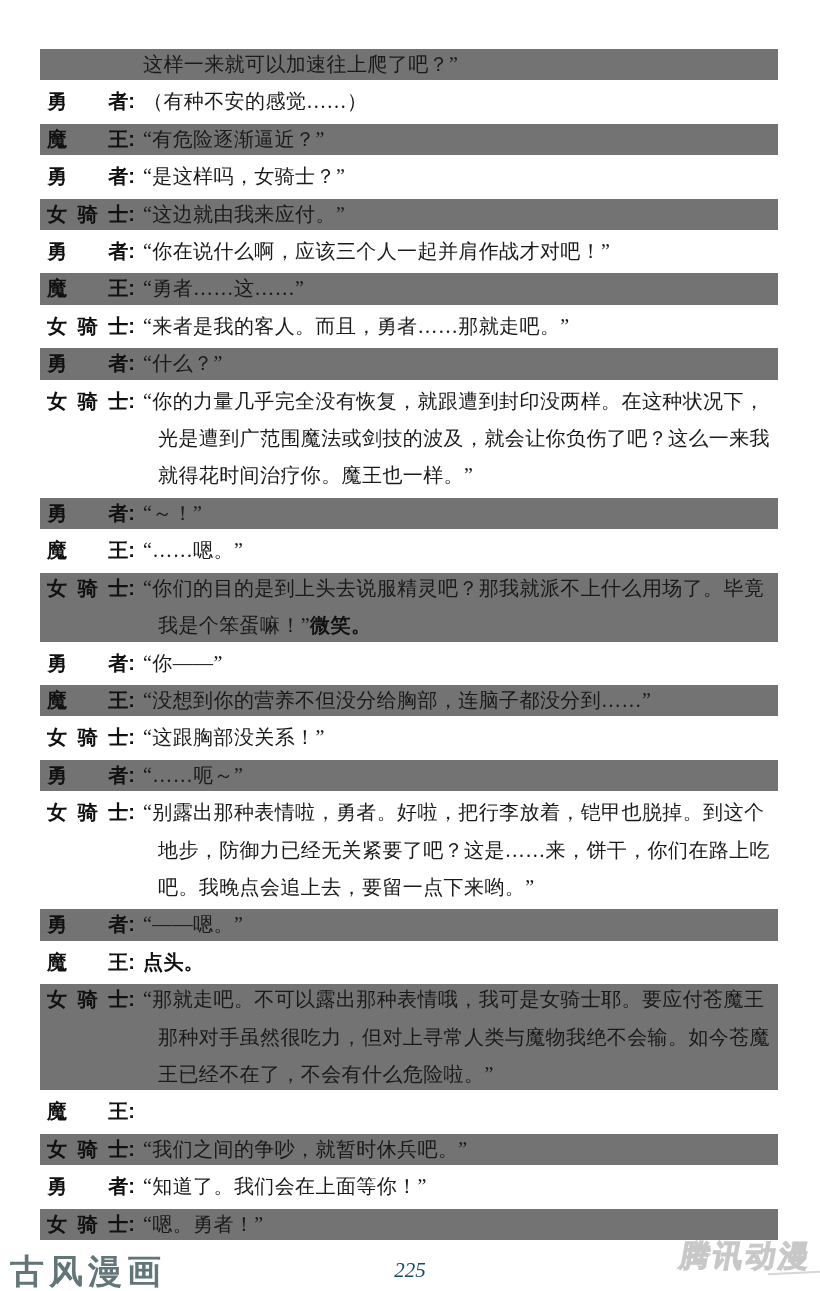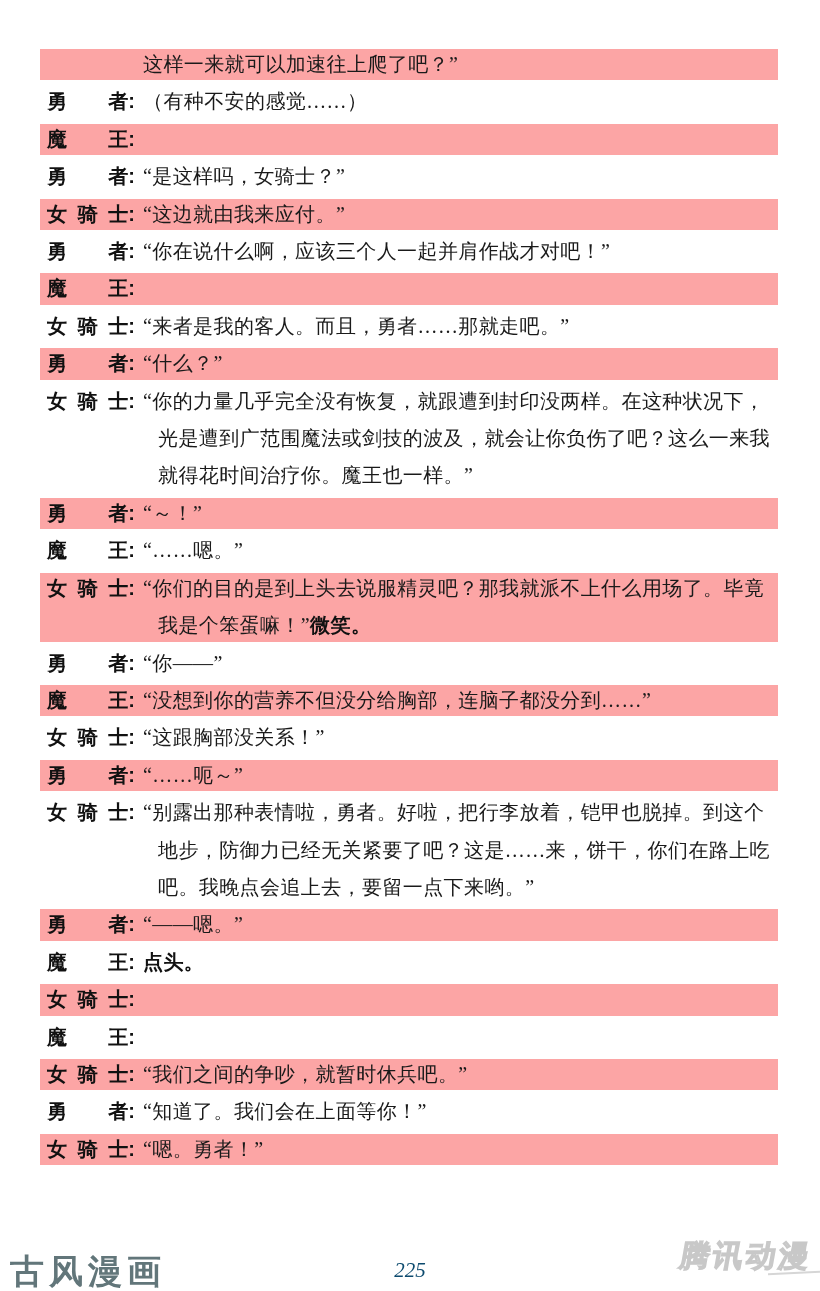--- a/index.html
+++ b/index.html
@@ -13,21 +13,21 @@
   }
   .rows{
     position:absolute;left:40px;top:46px;width:738px;
   }
   .row{
     display:flex;
     line-height:37.4px;
     font-size:20px;
   }
   .row.shaded{
-    background:#fca5a5;
+    background:#737373;
     box-shadow:inset 0 3px 0 #ffffff, inset 0 -3px 0 #ffffff;
   }
   .speaker{
     flex:0 0 88px;
     margin-left:7px;
     margin-right:8px;
     display:flex;
     justify-content:space-between;
     font-family:"Liberation Sans",sans-serif;
     font-weight:700;
@@ -92,20 +92,21 @@
           <span>勇</span>
           <span>者:</span>
         </div>
         <div class="text"><span>（有种不安的感觉……）</span></div>
       </div>
       <div class="row shaded">
         <div class="speaker">
           <span>魔</span>
           <span>王:</span>
         </div>
+        <div class="text"><span>“有危险逐渐逼近？”</span></div>
       </div>
       <div class="row">
         <div class="speaker">
           <span>勇</span>
           <span>者:</span>
         </div>
         <div class="text"><span>“是这样吗，女骑士？”</span></div>
       </div>
       <div class="row shaded">
         <div class="speaker">
@@ -120,20 +121,21 @@
           <span>勇</span>
           <span>者:</span>
         </div>
         <div class="text"><span>“你在说什么啊，应该三个人一起并肩作战才对吧！”</span></div>
       </div>
       <div class="row shaded">
         <div class="speaker">
           <span>魔</span>
           <span>王:</span>
         </div>
+        <div class="text"><span>“勇者……这……”</span></div>
       </div>
       <div class="row">
         <div class="speaker">
           <span>女</span>
           <span>骑</span>
           <span>士:</span>
         </div>
         <div class="text"><span>“来者是我的客人。而且，勇者……那就走吧。”</span></div>
       </div>
       <div class="row shaded">
@@ -223,20 +225,21 @@
           <span>王:</span>
         </div>
         <div class="text"><b class="action">点头。</b></div>
       </div>
       <div class="row shaded">
         <div class="speaker">
           <span>女</span>
           <span>骑</span>
           <span>士:</span>
         </div>
+        <div class="text"><span>“那就走吧。不可以露出那种表情哦，我可是女骑士耶。要应付苍魔王那种对手虽然很吃力，但对上寻常人类与魔物我绝不会输。如今苍魔王已经不在了，不会有什么危险啦。”</span></div>
       </div>
       <div class="row">
         <div class="speaker">
           <span>魔</span>
           <span>王:</span>
         </div>
       </div>
       <div class="row shaded">
         <div class="speaker">
           <span>女</span>

